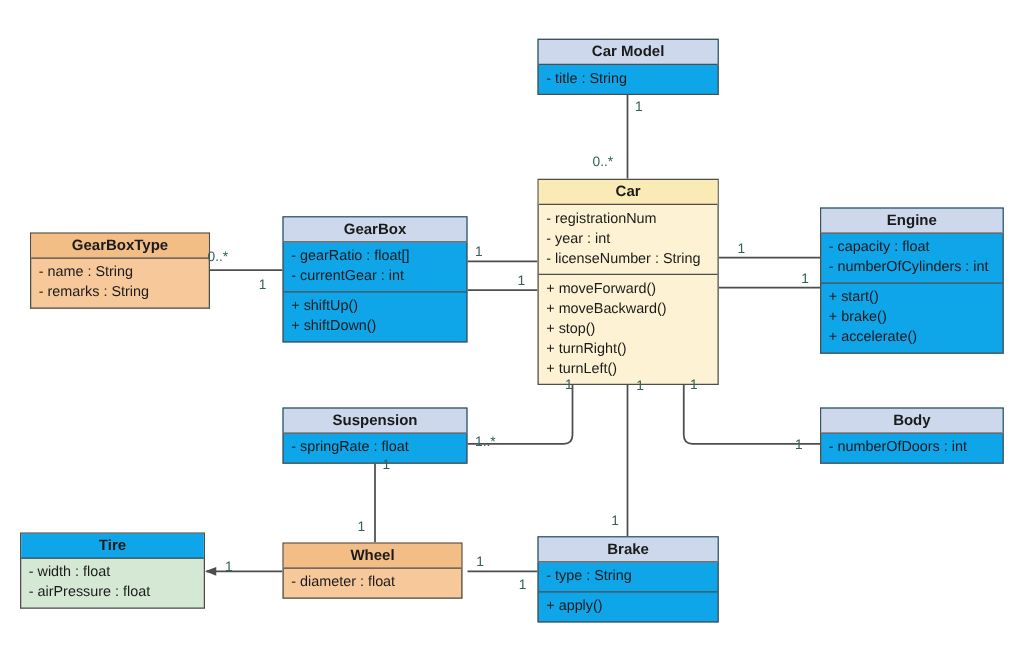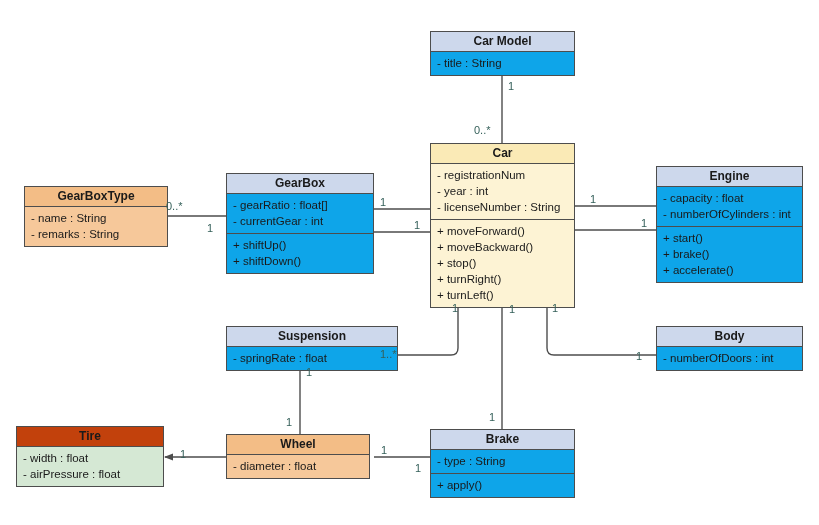--- a/index.html
+++ b/index.html
@@ -60,21 +60,21 @@
     overflow: hidden;
   }
   
   .c-blue  { background: #0ea5e9; }
   .c-blue .uml-title { background: #cdd8ec; }
   .c-yellow { background: #fdf3d4; }
   .c-yellow .uml-title { background: #faeab6; }
   .c-orange { background: #f6c89a; }
   .c-orange .uml-title { background: #f3bd86; }
   .c-green  { background: #d5e8d4; }
-  .c-green .uml-title { background: #c2410c; }
+  .c-green .uml-title { background: #0ea5e9; }
 
   .mult {
     position: absolute;
     font-size: 11px;
     color: #35605a;
     z-index: 6;
     white-space: nowrap;
     line-height: 12px;
   }
 </style>
@@ -162,21 +162,21 @@
       <div class="uml-row">- capacity : float</div>
       <div class="uml-row">- numberOfCylinders : int</div>
     </div>
     <div class="uml-compartment">
       <div class="uml-row">+ start()</div>
       <div class="uml-row">+ brake()</div>
       <div class="uml-row">+ accelerate()</div>
     </div>
   </div>
 
-  <div class="uml-class c-blue" style="left:226px; top:326px; width:172px;">
+  <div class="uml-class c-blue" style="left:226px; top:326px; width:148px;">
     <div class="uml-title">Suspension</div>
     <div class="uml-compartment">
       <div class="uml-row">- springRate : float</div>
     </div>
   </div>
 
   <div class="uml-class c-blue" style="left:656px; top:326px; width:147px;">
     <div class="uml-title">Body</div>
     <div class="uml-compartment">
       <div class="uml-row">- numberOfDoors : int</div>

